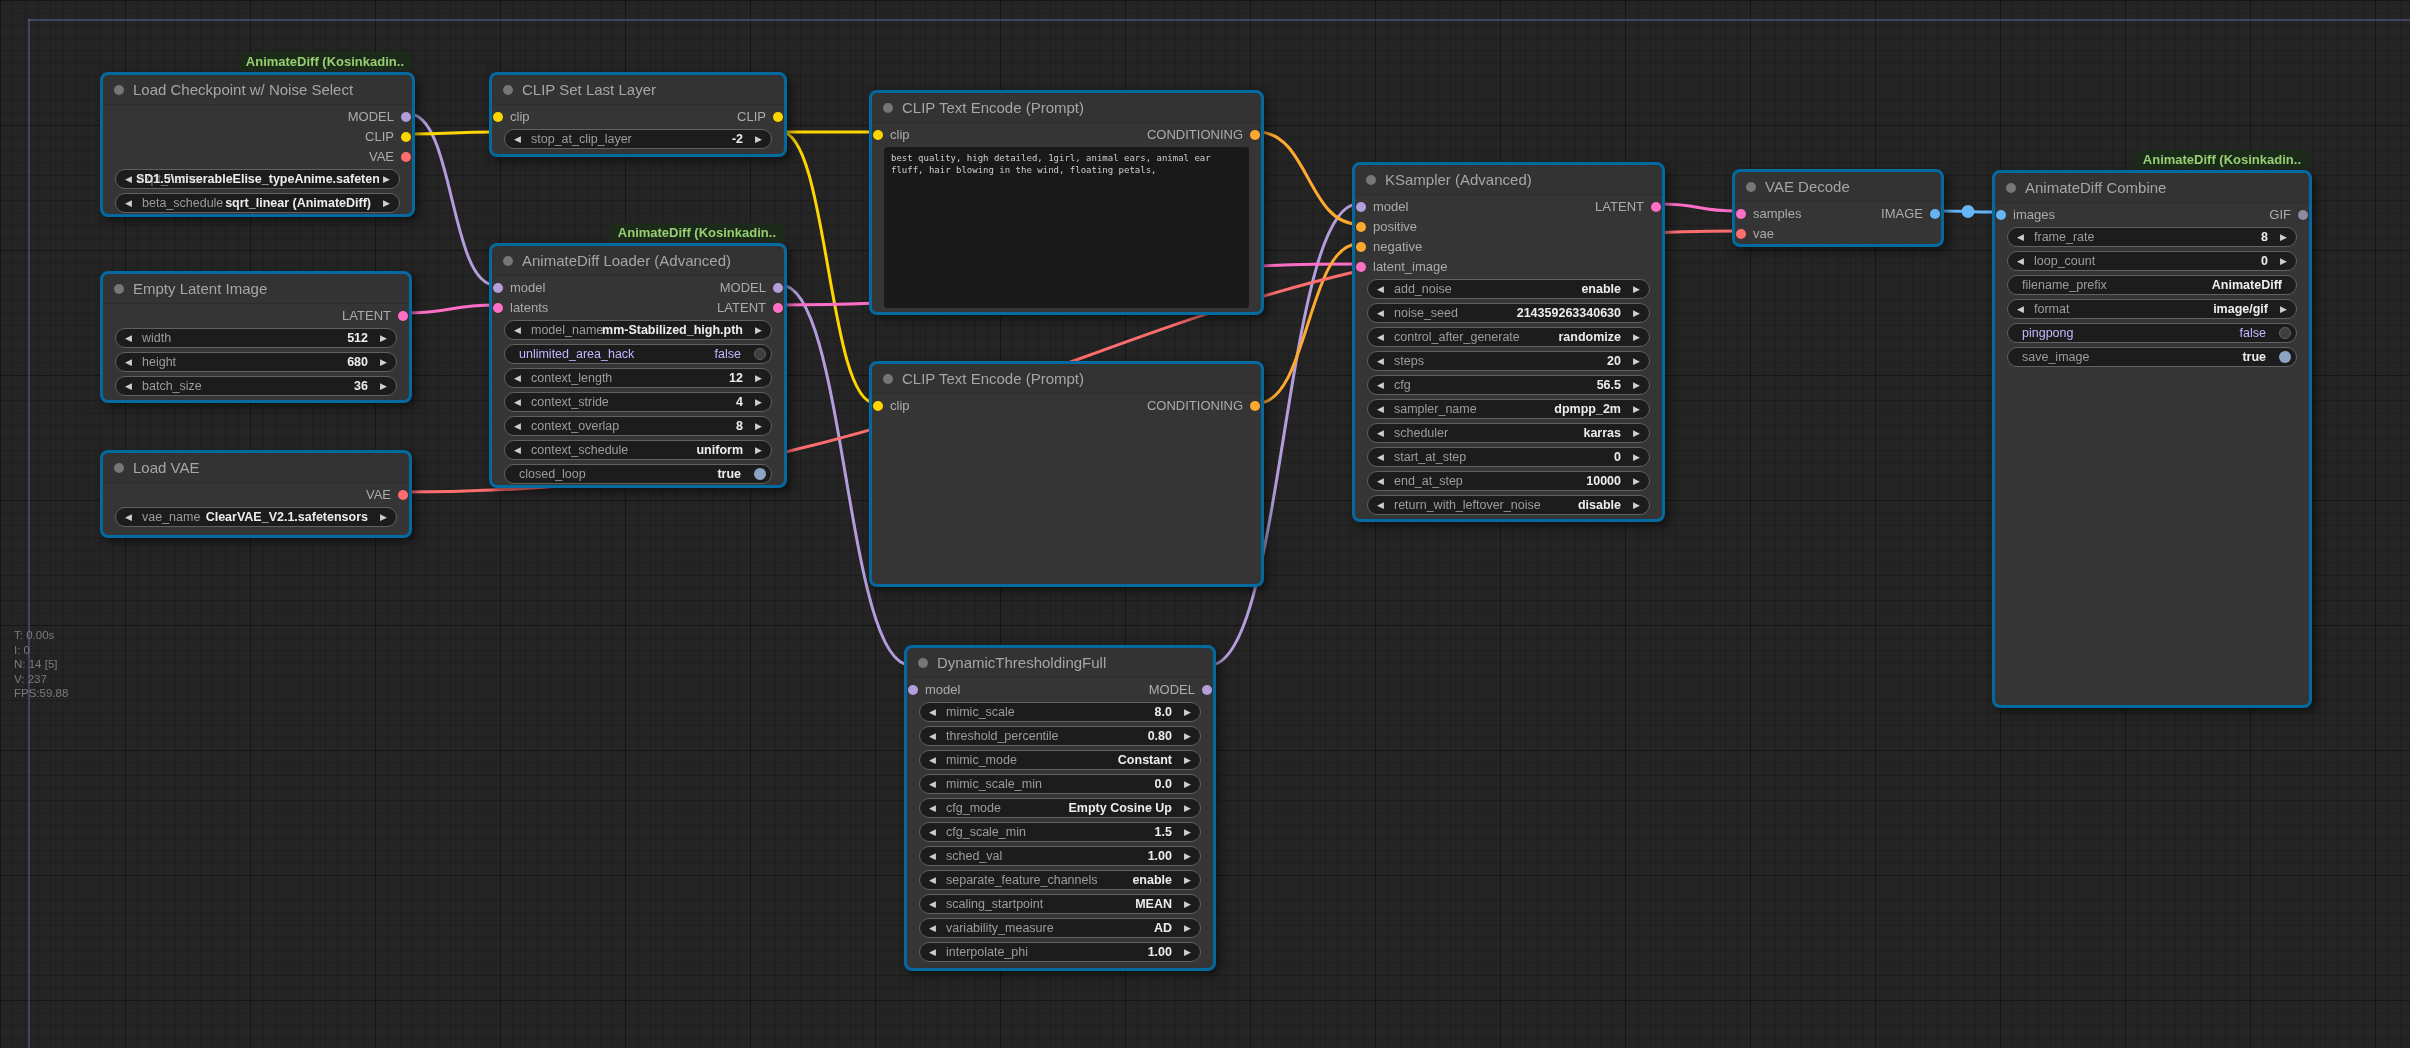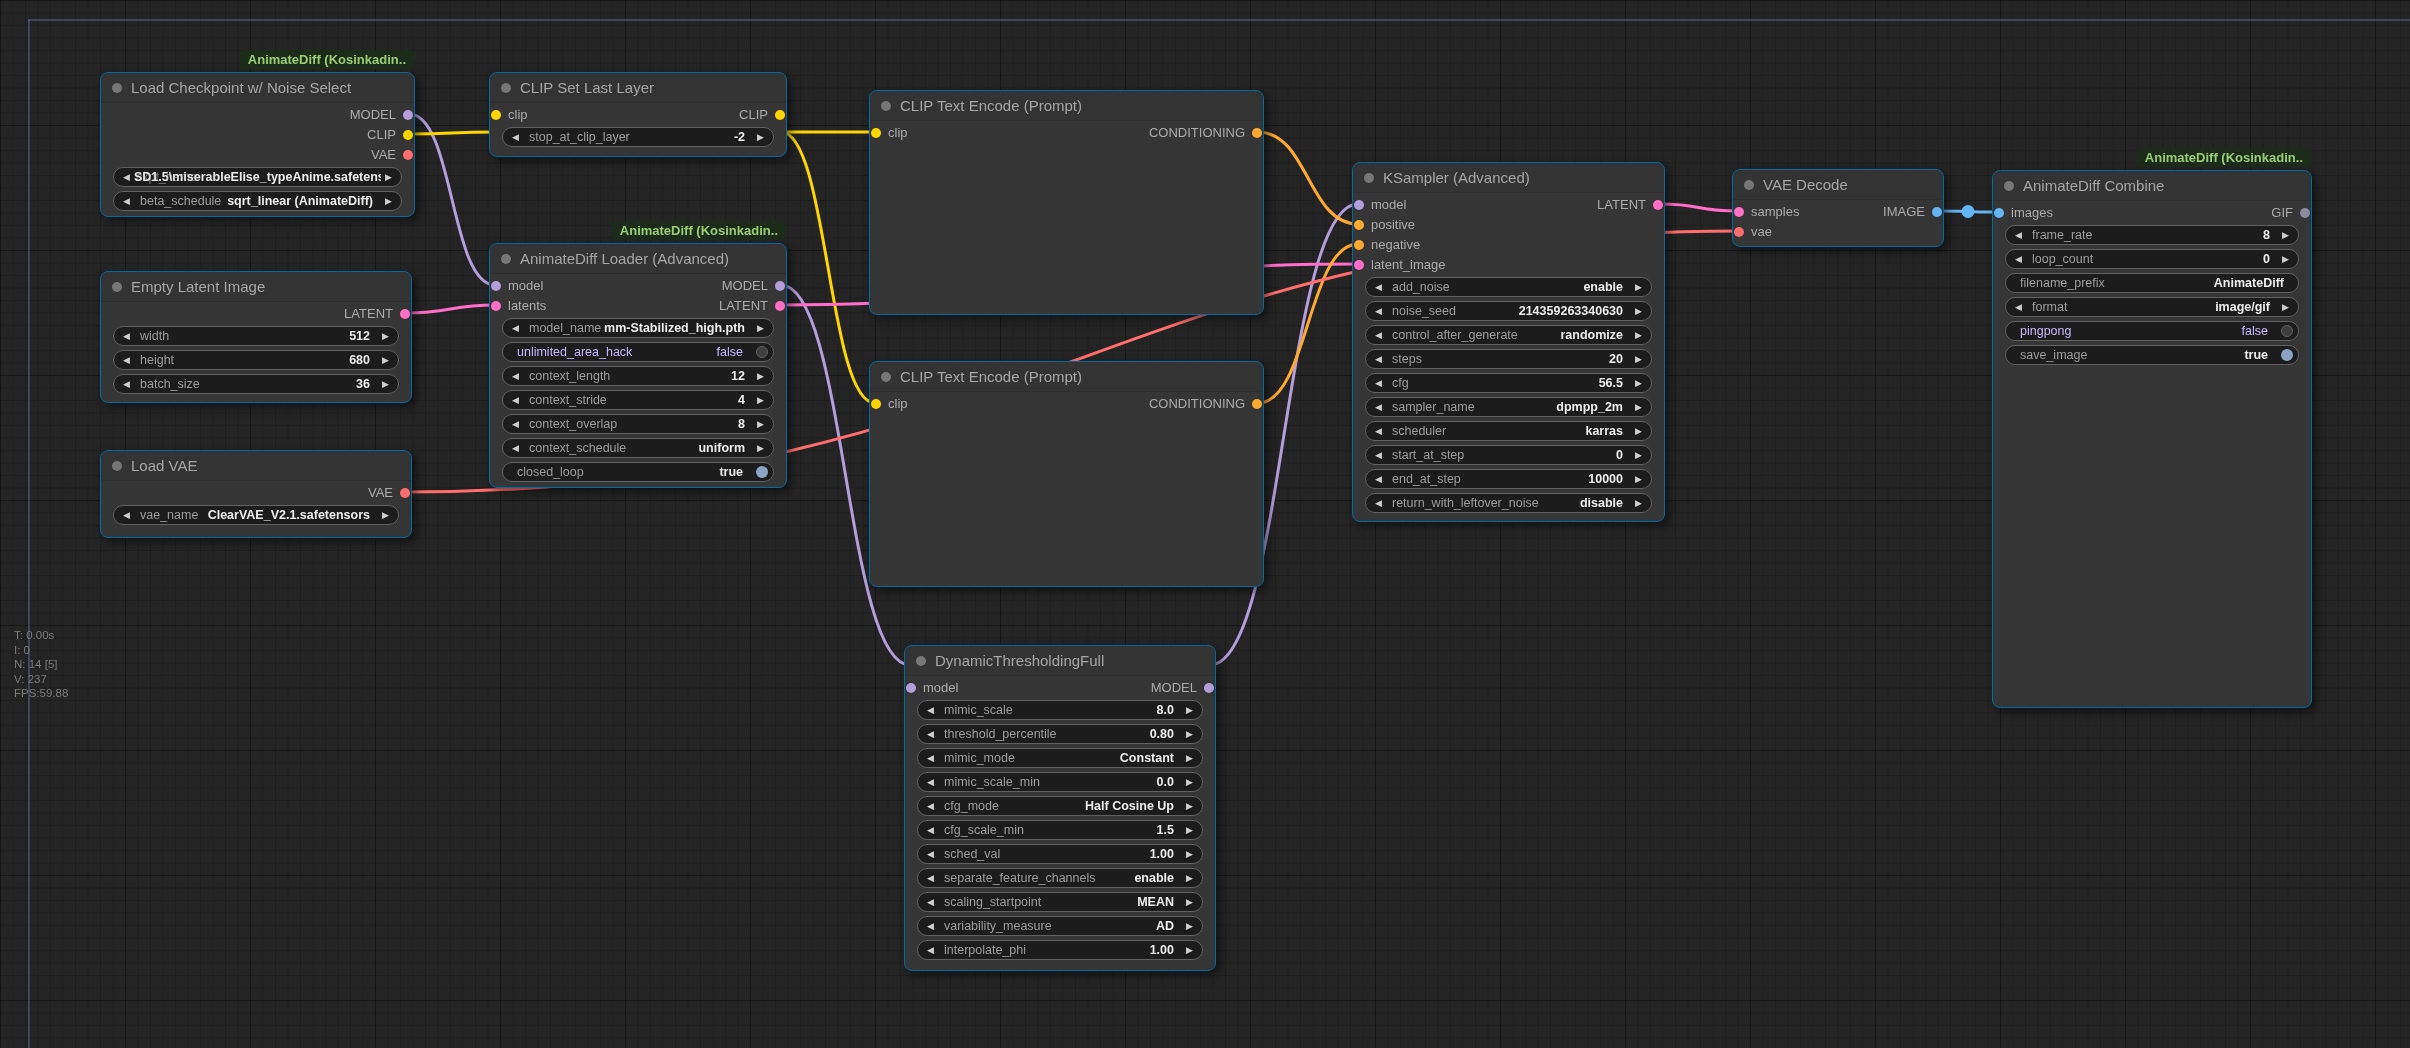--- a/index.html
+++ b/index.html
@@ -10,21 +10,21 @@
          linear-gradient(rgba(0,0,0,0.28) 1px, transparent 1px),
          linear-gradient(90deg, rgba(0,0,0,0.28) 1px, transparent 1px),
          linear-gradient(rgba(0,0,0,0.16) 1px, transparent 1px),
          linear-gradient(90deg, rgba(0,0,0,0.16) 1px, transparent 1px);
        background-size:125px 125px,125px 125px,12.5px 12.5px,12.5px 12.5px;}
   #wires{position:absolute;left:0;top:0;z-index:1;}
   .boundary-h{position:absolute;left:28px;top:19px;width:2382px;height:0;
        border-top:2px solid rgba(95,115,165,0.45);z-index:0;}
   .boundary-v{position:absolute;left:28px;top:19px;width:0;height:1029px;
        border-left:2px solid rgba(95,115,165,0.45);z-index:0;}
-  .node{position:absolute;background:#353535;border:1px solid #0369a1;border-radius:8px;
+  .node{position:absolute;background:#353535;border:3px solid #0369a1;border-radius:8px;
        box-shadow:4px 4px 10px rgba(0,0,0,0.5);z-index:2;box-sizing:border-box;}
   .node-title{position:absolute;top:0;left:0;right:0;height:30px;line-height:30px;
        padding-left:30px;color:#a6a6a6;font-size:15px;background:#333333;
        border-radius:8px 8px 0 0;border-bottom:1px solid #2d2d2d;
        white-space:nowrap;overflow:hidden;box-sizing:border-box;}
   .title-dot{position:absolute;left:11px;top:10px;width:10px;height:10px;border-radius:50%;
        background:#767676;}
   .badge{position:absolute;top:-23px;right:0;background:#1c2a1a;color:#97ce72;
        font-weight:700;font-size:13px;padding:2px 8px;border-radius:4px;white-space:nowrap;}
   .slot{position:absolute;height:16px;line-height:16px;font-size:13px;color:#ababab;
@@ -200,20 +200,21 @@
         <span class="lbl">vae_name</span>
         <span class="val">ClearVAE_V2.1.safetensors</span>
       </div>
     </div>
     <div class="node" style="left: 869px; top: 90px; width: 395px; height: 225px;">
       <div class="node-title">CLIP Text Encode (Prompt)<span class="title-dot" style=""></span></div>
       <div class="port in" style="top: 37px; background: rgb(255, 213, 0);"></div>
       <div class="slot in" style="top: 34px;">clip</div>
       <div class="port out" style="top: 37px; background: rgb(255, 169, 49);"></div>
       <div class="slot out" style="top: 34px;">CONDITIONING</div>
+      <div class="tarea" style="top: 54px; height: 161px;">best quality, high detailed, 1girl, animal ears, animal ear fluff, hair blowing in the wind, floating petals,</div>
     </div>
     <div class="node" style="left: 869px; top: 361px; width: 395px; height: 226px;">
       <div class="node-title">CLIP Text Encode (Prompt)<span class="title-dot" style=""></span></div>
       <div class="port in" style="top: 37px; background: rgb(255, 213, 0);"></div>
       <div class="slot in" style="top: 34px;">clip</div>
       <div class="port out" style="top: 37px; background: rgb(255, 169, 49);"></div>
       <div class="slot out" style="top: 34px;">CONDITIONING</div>
     </div>
     <div class="node" style="left: 904px; top: 645px; width: 312px; height: 326px;">
       <div class="node-title">DynamicThresholdingFull<span class="title-dot" style=""></span></div>
@@ -242,21 +243,21 @@
       <div class="pill" style="top: 126px;">
         <span class="arr l">◀</span>
         <span class="arr r">▶</span>
         <span class="lbl">mimic_scale_min</span>
         <span class="val">0.0</span>
       </div>
       <div class="pill" style="top: 150px;">
         <span class="arr l">◀</span>
         <span class="arr r">▶</span>
         <span class="lbl">cfg_mode</span>
-        <span class="val">Half Cosine Up</span>
+        <span class="val">Empty Cosine Up</span>
       </div>
       <div class="pill" style="top: 174px;">
         <span class="arr l">◀</span>
         <span class="arr r">▶</span>
         <span class="lbl">cfg_scale_min</span>
         <span class="val">1.5</span>
       </div>
       <div class="pill" style="top: 198px;">
         <span class="arr l">◀</span>
         <span class="arr r">▶</span>

